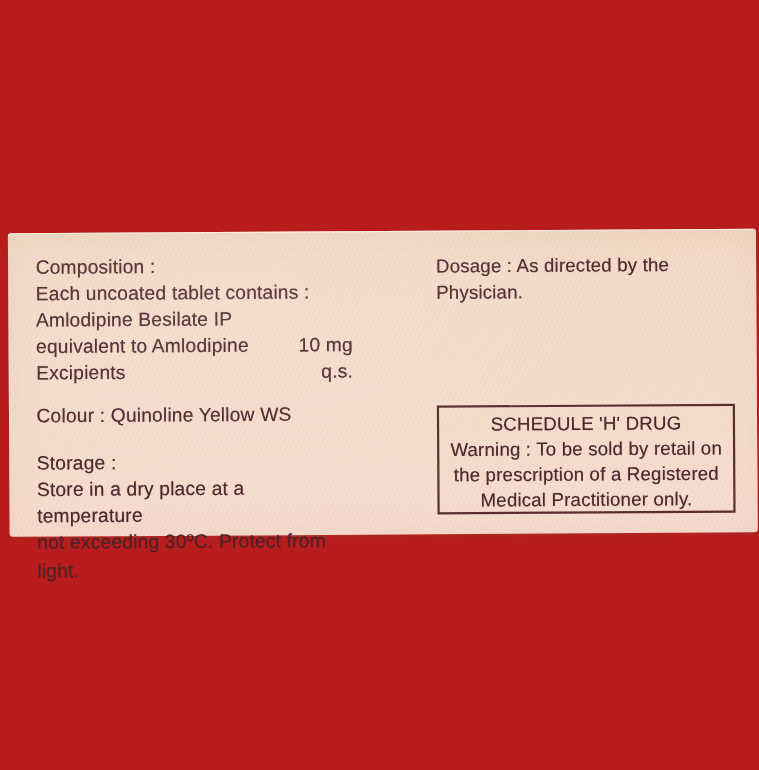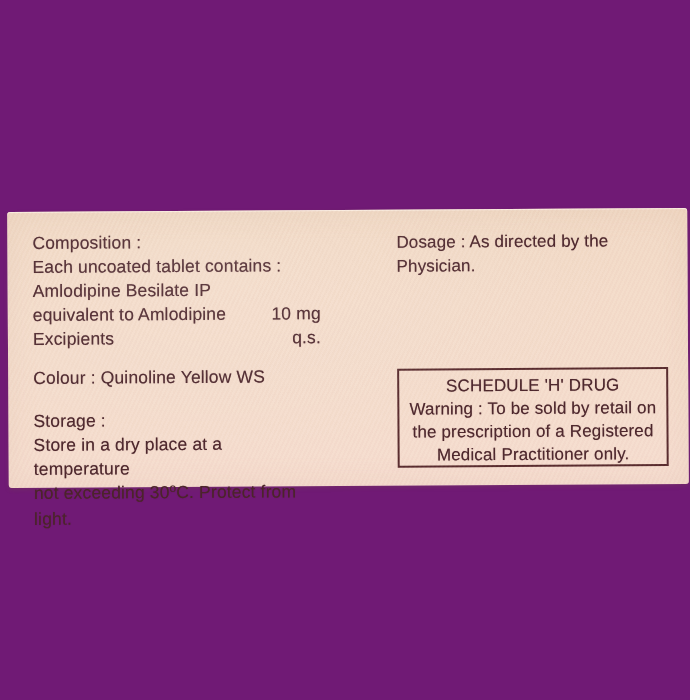--- a/index.html
+++ b/index.html
@@ -8,21 +8,21 @@
     background: #ffffff;
     width: 690px;
     height: 700px;
     font-family: "Liberation Sans", "DejaVu Sans", sans-serif;
     overflow: hidden;
   }
   .stage {
     position: relative;
     width: 690px;
     height: 700px;
-    background: #701a75;
+    background: #b91c1c;
   }
   
   .carton {
     position: absolute;
     left: 8px;
     top: 210px;
     width: 680px;
     height: 276px;
     background: linear-gradient(178deg, #f1d9c4 0%, #f4dcca 35%, #f5ddcd 70%, #f6ddd0 100%);
     border-radius: 3px;

